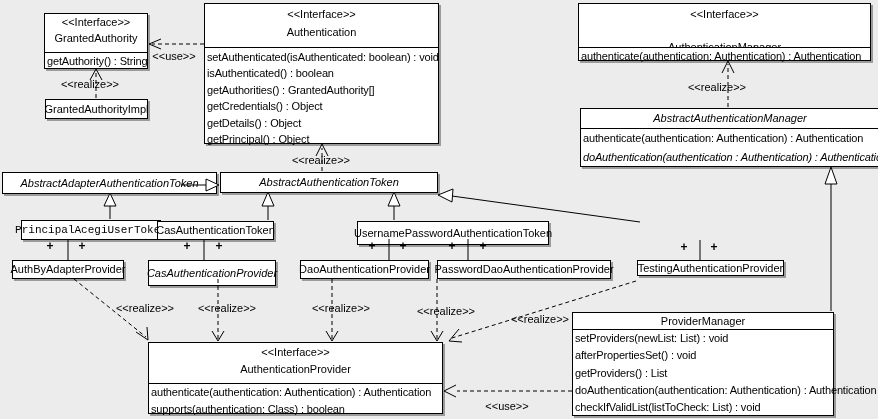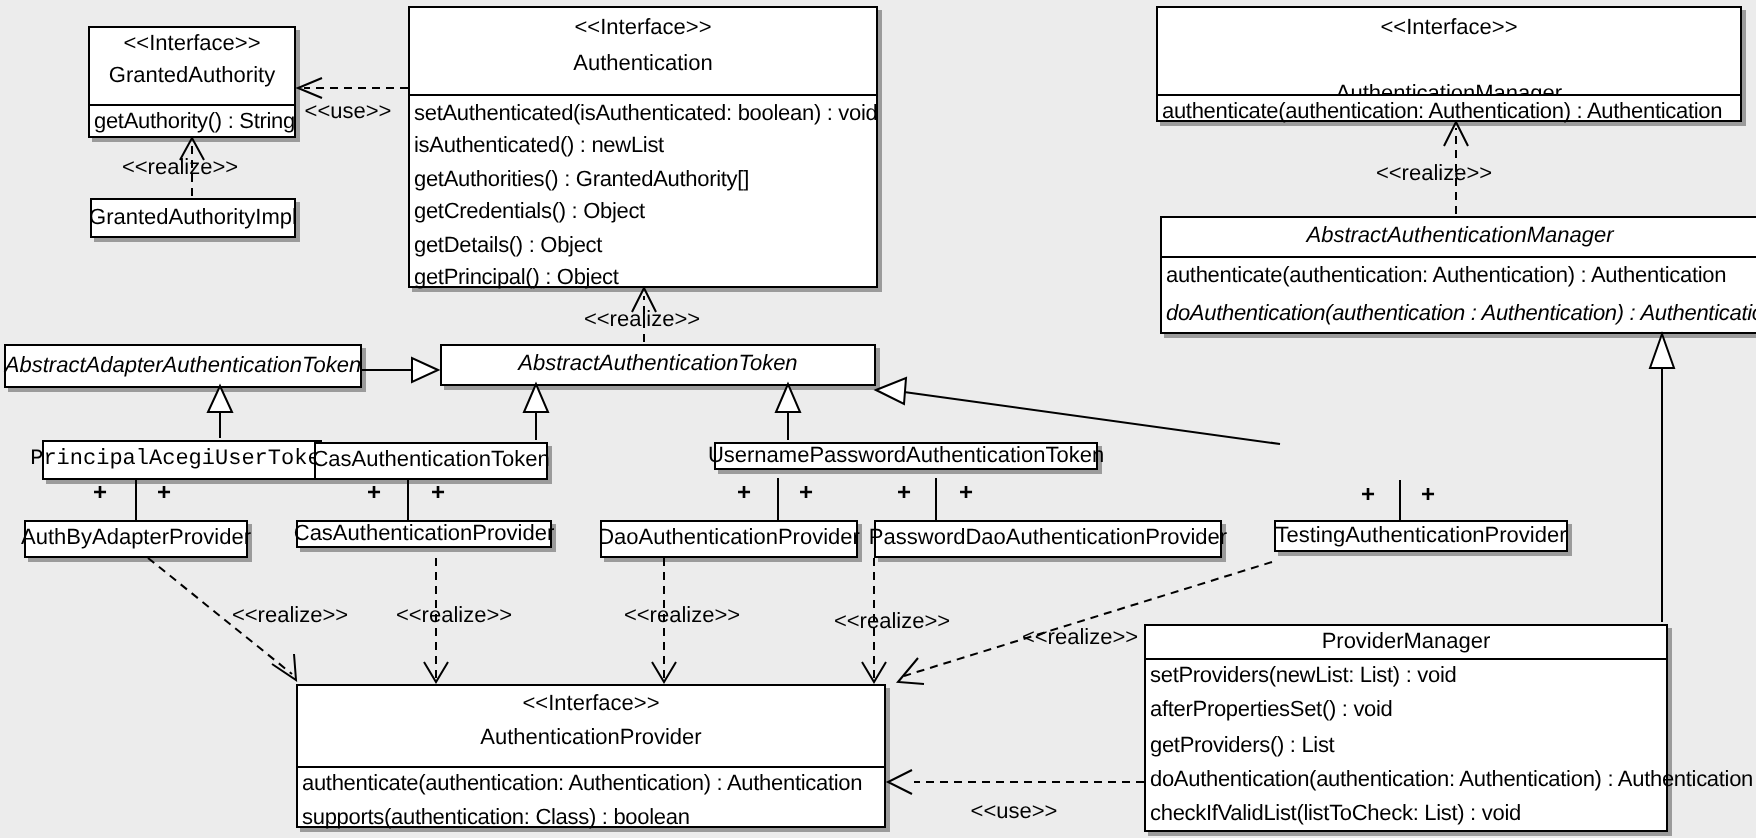--- a/index.html
+++ b/index.html
@@ -139,21 +139,21 @@
     <span>GrantedAuthorityImpl</span>
   </div>
 
   <div class="box" style="left:204px;top:3px;width:235px;height:141px;">
     <div class="title title2" style="height:39px;padding-top:4px;">
       <span class="tline">&lt;&lt;Interface&gt;&gt;</span>
       <span class="tline" style="margin-top:5px;">Authentication</span>
     </div>
     <div style="padding-top:1px;">
       <div class="mrow" style="line-height:16.4px;">setAuthenticated(isAuthenticated: boolean) : void</div>
-      <div class="mrow" style="line-height:16.4px;">isAuthenticated() : newList</div>
+      <div class="mrow" style="line-height:16.4px;">isAuthenticated() : boolean</div>
       <div class="mrow" style="line-height:16.4px;">getAuthorities() : GrantedAuthority[]</div>
       <div class="mrow" style="line-height:16.4px;">getCredentials() : Object</div>
       <div class="mrow" style="line-height:16.4px;">getDetails() : Object</div>
       <div class="mrow" style="line-height:16.4px;">getPrincipal() : Object</div>
     </div>
   </div>
 
   <div class="box" style="left:578px;top:3px;width:293px;height:58px;">
     <div class="title title2" style="height:39px;padding-top:4px;">
       <span class="tline">&lt;&lt;Interface&gt;&gt;</span>
@@ -161,46 +161,46 @@
     </div>
     <div class="mrow" style="line-height:16px;">authenticate(authentication: Authentication) : Authentication</div>
   </div>
 
   <div class="box" style="left:580px;top:108px;width:300px;height:59px;">
     <div class="title title2 it" style="height:19px;line-height:19px;">AbstractAuthenticationManager</div>
     <div class="mrow" style="line-height:19px;">authenticate(authentication: Authentication) : Authentication</div>
     <div class="mrow it" style="line-height:19px;">doAuthentication(authentication : Authentication) : Authentication</div>
   </div>
 
-  <div class="box single it" style="left:2px;top:172px;width:179px;height:22px;text-align:right;">
+  <div class="box single it" style="left:2px;top:172px;width:215px;height:22px;text-align:right;">
     <span>AbstractAdapterAuthenticationToken</span>
   </div>
 
   <div class="box single it" style="left:220px;top:172px;width:218px;height:21px;">
     <span>AbstractAuthenticationToken</span>
   </div>
 
   <div class="box single" style="left:21px;top:220px;width:140px;height:20px;font-family:Liberation Mono, monospace;">
     <span>PrincipalAcegiUserToken</span>
   </div>
 
   <div class="box single" style="left:157px;top:221px;width:117px;height:19px;">
     <span>CasAuthenticationToken</span>
   </div>
 
-  <div class="box single" style="left:357px;top:221px;width:192px;height:14px;">
+  <div class="box single" style="left:357px;top:221px;width:192px;height:24px;">
     <span>UsernamePasswordAuthenticationToken</span>
   </div>
 
 
   <div class="box single" style="left:12px;top:260px;width:112px;height:19px;">
     <span>AuthByAdapterProvider</span>
   </div>
 
-  <div class="box single" style="left:148px;top:260px;width:128px;height:14px;">
+  <div class="box single" style="left:148px;top:260px;width:128px;height:26px;font-style:italic;">
     <span>CasAuthenticationProvider</span>
   </div>
 
   <div class="box single" style="left:300px;top:260px;width:129px;height:19px;">
     <span>DaoAuthenticationProvider</span>
   </div>
 
   <div class="box single" style="left:437px;top:260px;width:174px;height:19px;">
     <span>PasswordDaoAuthenticationProvider</span>
   </div>

